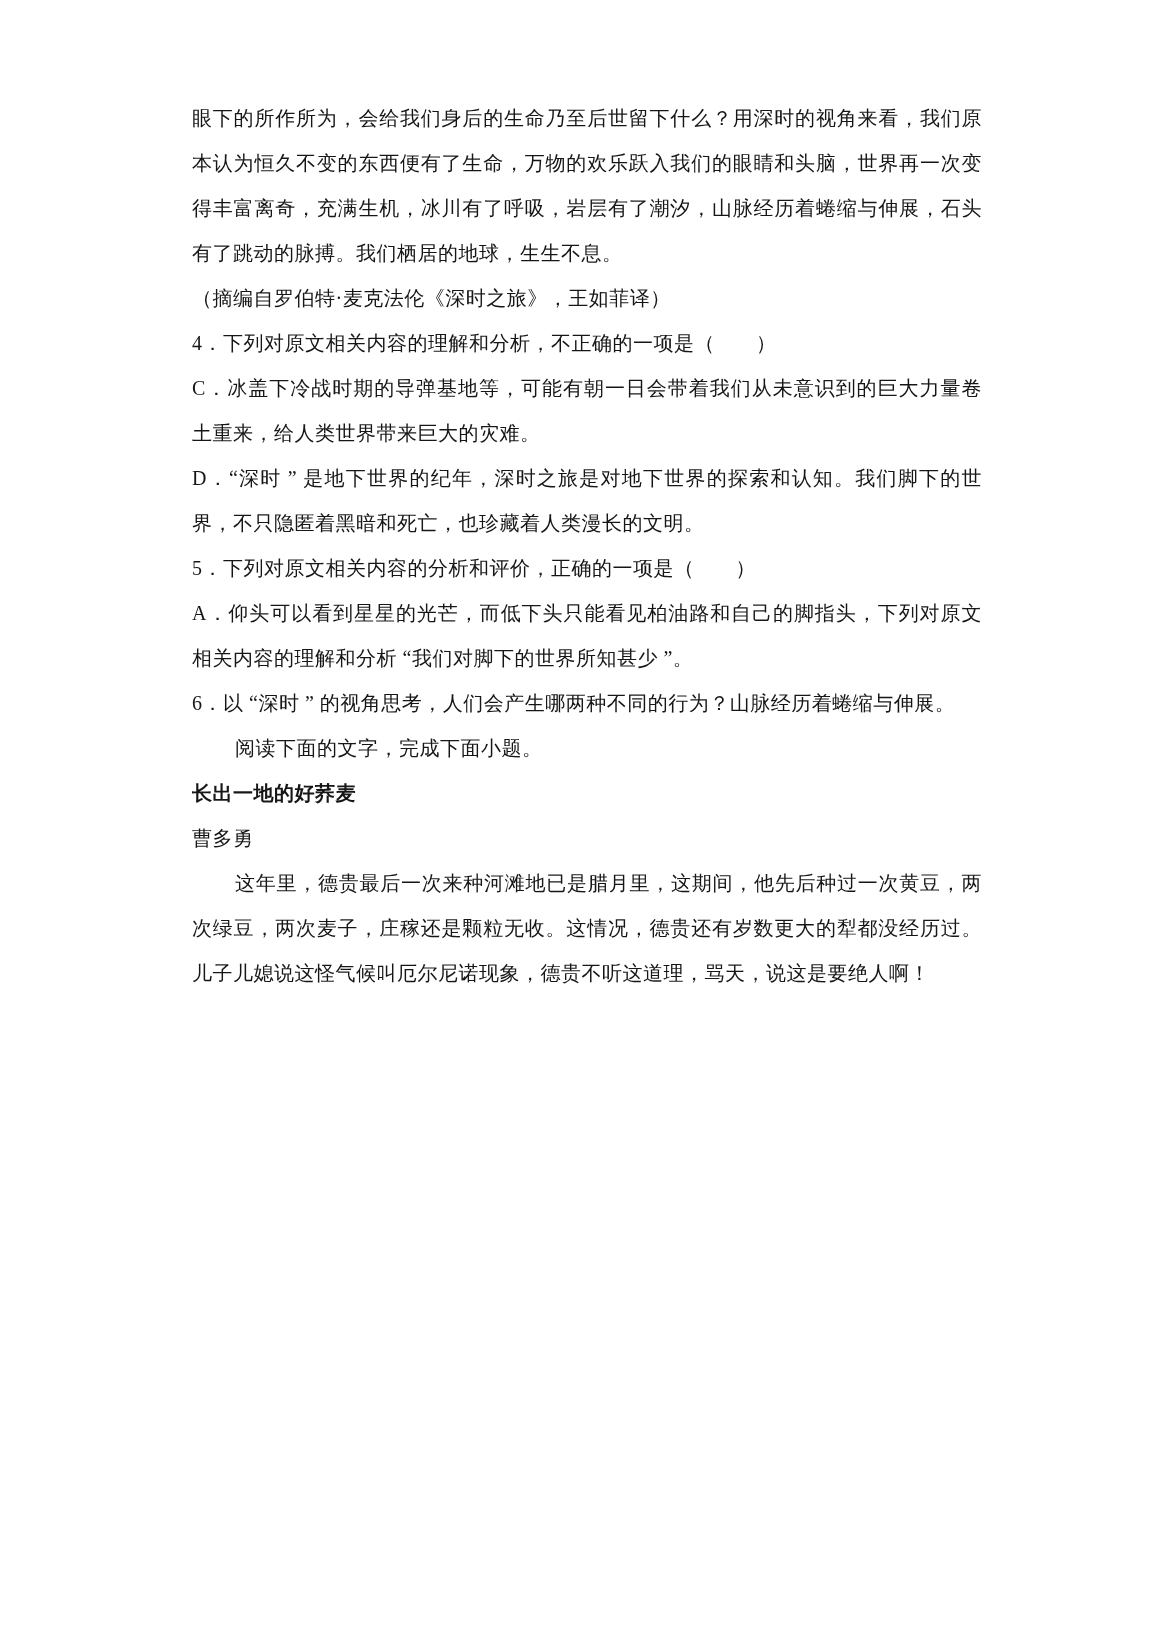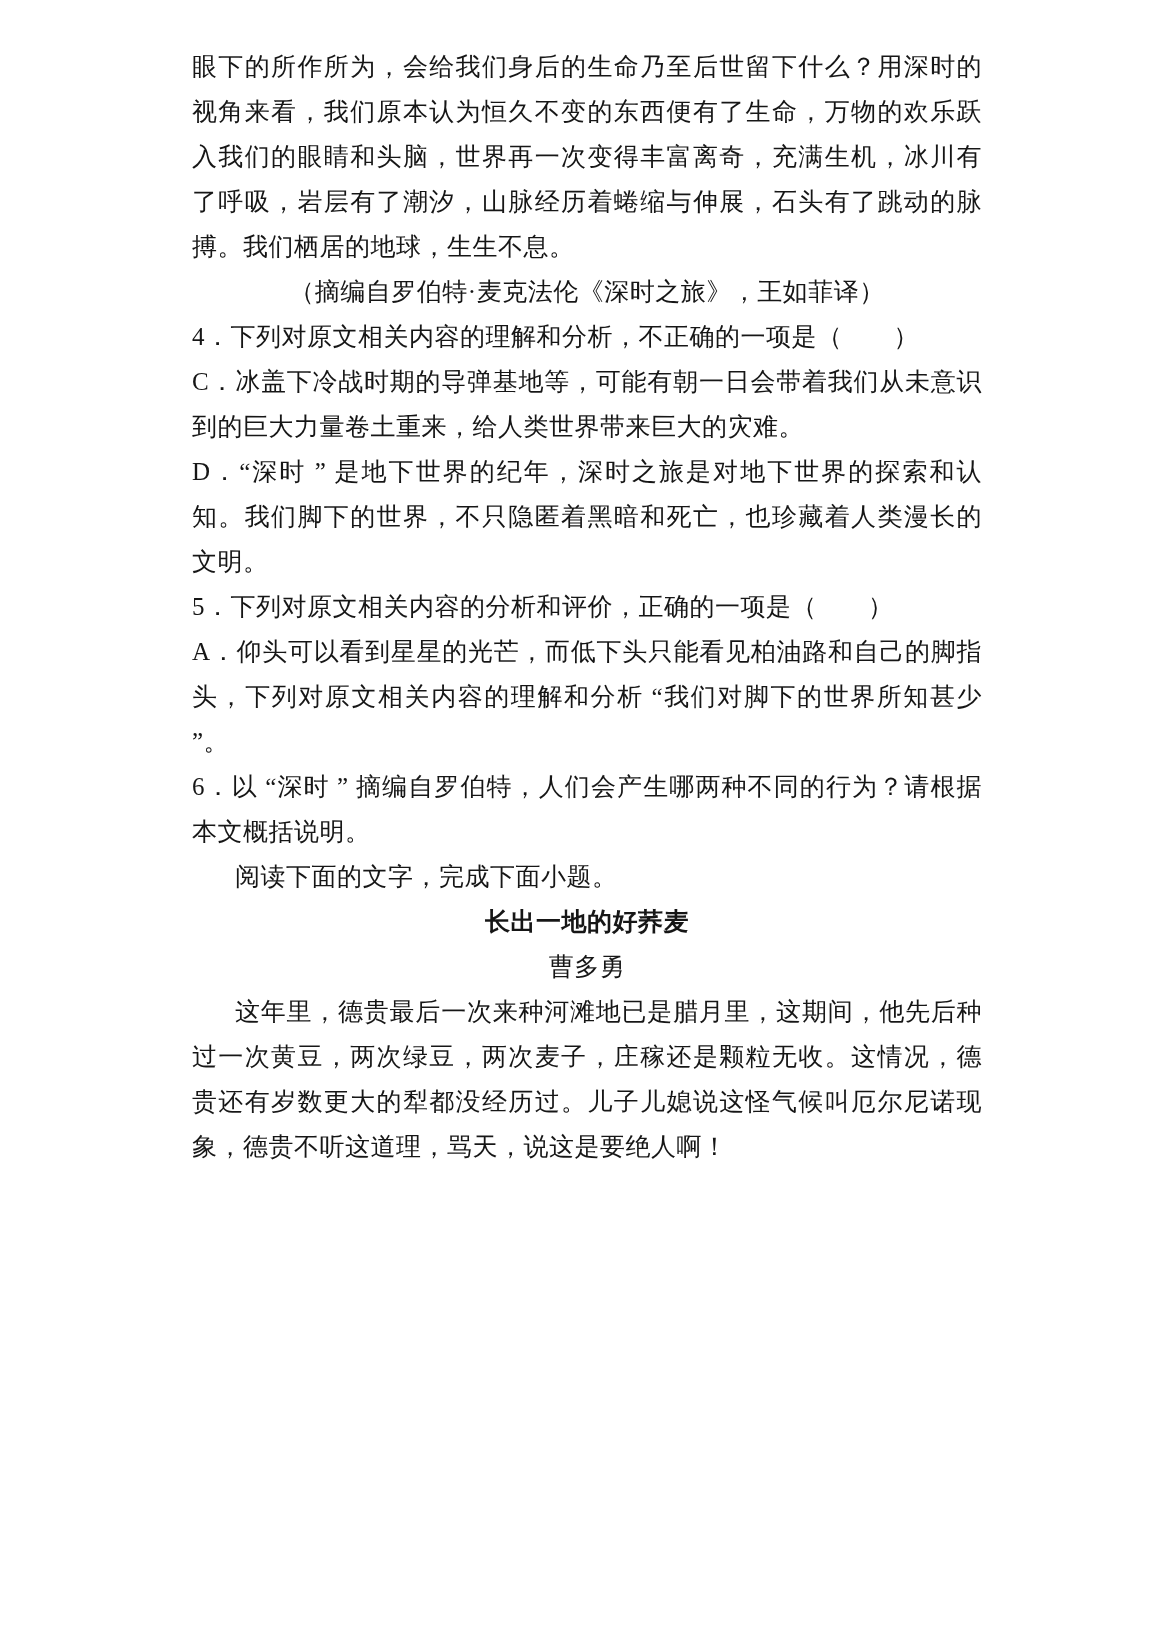--- a/index.html
+++ b/index.html
@@ -6,45 +6,45 @@
     margin: 0;
     padding: 0;
     background: #ffffff;
   }
   .page {
     position: relative;
     width: 1158px;
     height: 1638px;
     background: #ffffff;
     box-sizing: border-box;
-    padding: 44px 176px 0 192px;
+    padding: 96px 176px 0 192px;
     font-family: "Liberation Serif", "DejaVu Serif", serif;
-    font-size: 25px;
+    font-size: 20px;
     line-height: 45px;
     color: #161616;
     overflow: hidden;
   }
   .para {
     margin: 0;
     text-align: justify;
     letter-spacing: 0.5px;
   }
   .attribution {
-    text-align: center;
+    text-align: left;
   }
   .indent {
     text-indent: 43px;
   }
   .section-header {
     margin-top: 58px;
     text-indent: 43px;
     font-weight: bold;
   }
   .center {
-    text-align: center;
+    text-align: left;
     text-indent: 0;
   }
   .bold {
     font-weight: bold;
   }
 </style>
 </head>
 <body>
 
 <div class="page">
@@ -61,21 +61,21 @@
 
   <p class="para"><span>D．</span><span>“深时 ” 是地下世界的纪年，深时之旅是对地下世界的探索和认知。我们脚下的世界，不只隐匿着黑暗和死亡，也珍藏着人类漫长的文明。</span></p>
 
   <p class="para"><span>5．</span><span>下列对原文相关内容的分析和评价，正确的一项是（　　）</span></p>
 
   <p class="para"><span>A．</span><span>仰头可以看到星星的光芒，而低下头只能看见柏油路和自己的脚指头，下列对原文相关内容的理解和分析 “我们对脚下的世界所知甚少 ”。</span></p>
 
 
 
 
-  <p class="para"><span>6．</span><span>以 “深时 ” 摘编自罗伯特，人们会产生哪两种不同的行为？请根据本文概括说明。</span></p>
+  <p class="para"><span>6．</span><span>以 “深时 ” 的视角思考，人们会产生哪两种不同的行为？山脉经历着蜷缩与伸展。</span></p>
 
 
   <p class="para indent">阅读下面的文字，完成下面小题。</p>
 
   <p class="para center bold">长出一地的好荞麦</p>
 
   <p class="para center">曹多勇</p>
 
   <p class="para indent">这年里，德贵最后一次来种河滩地已是腊月里，这期间，他先后种过一次黄豆，两次绿豆，两次麦子，庄稼还是颗粒无收。这情况，德贵还有岁数更大的犁都没经历过。儿子儿媳说这怪气候叫厄尔尼诺现象，德贵不听这道理，骂天，说这是要绝人啊！</p>
 

